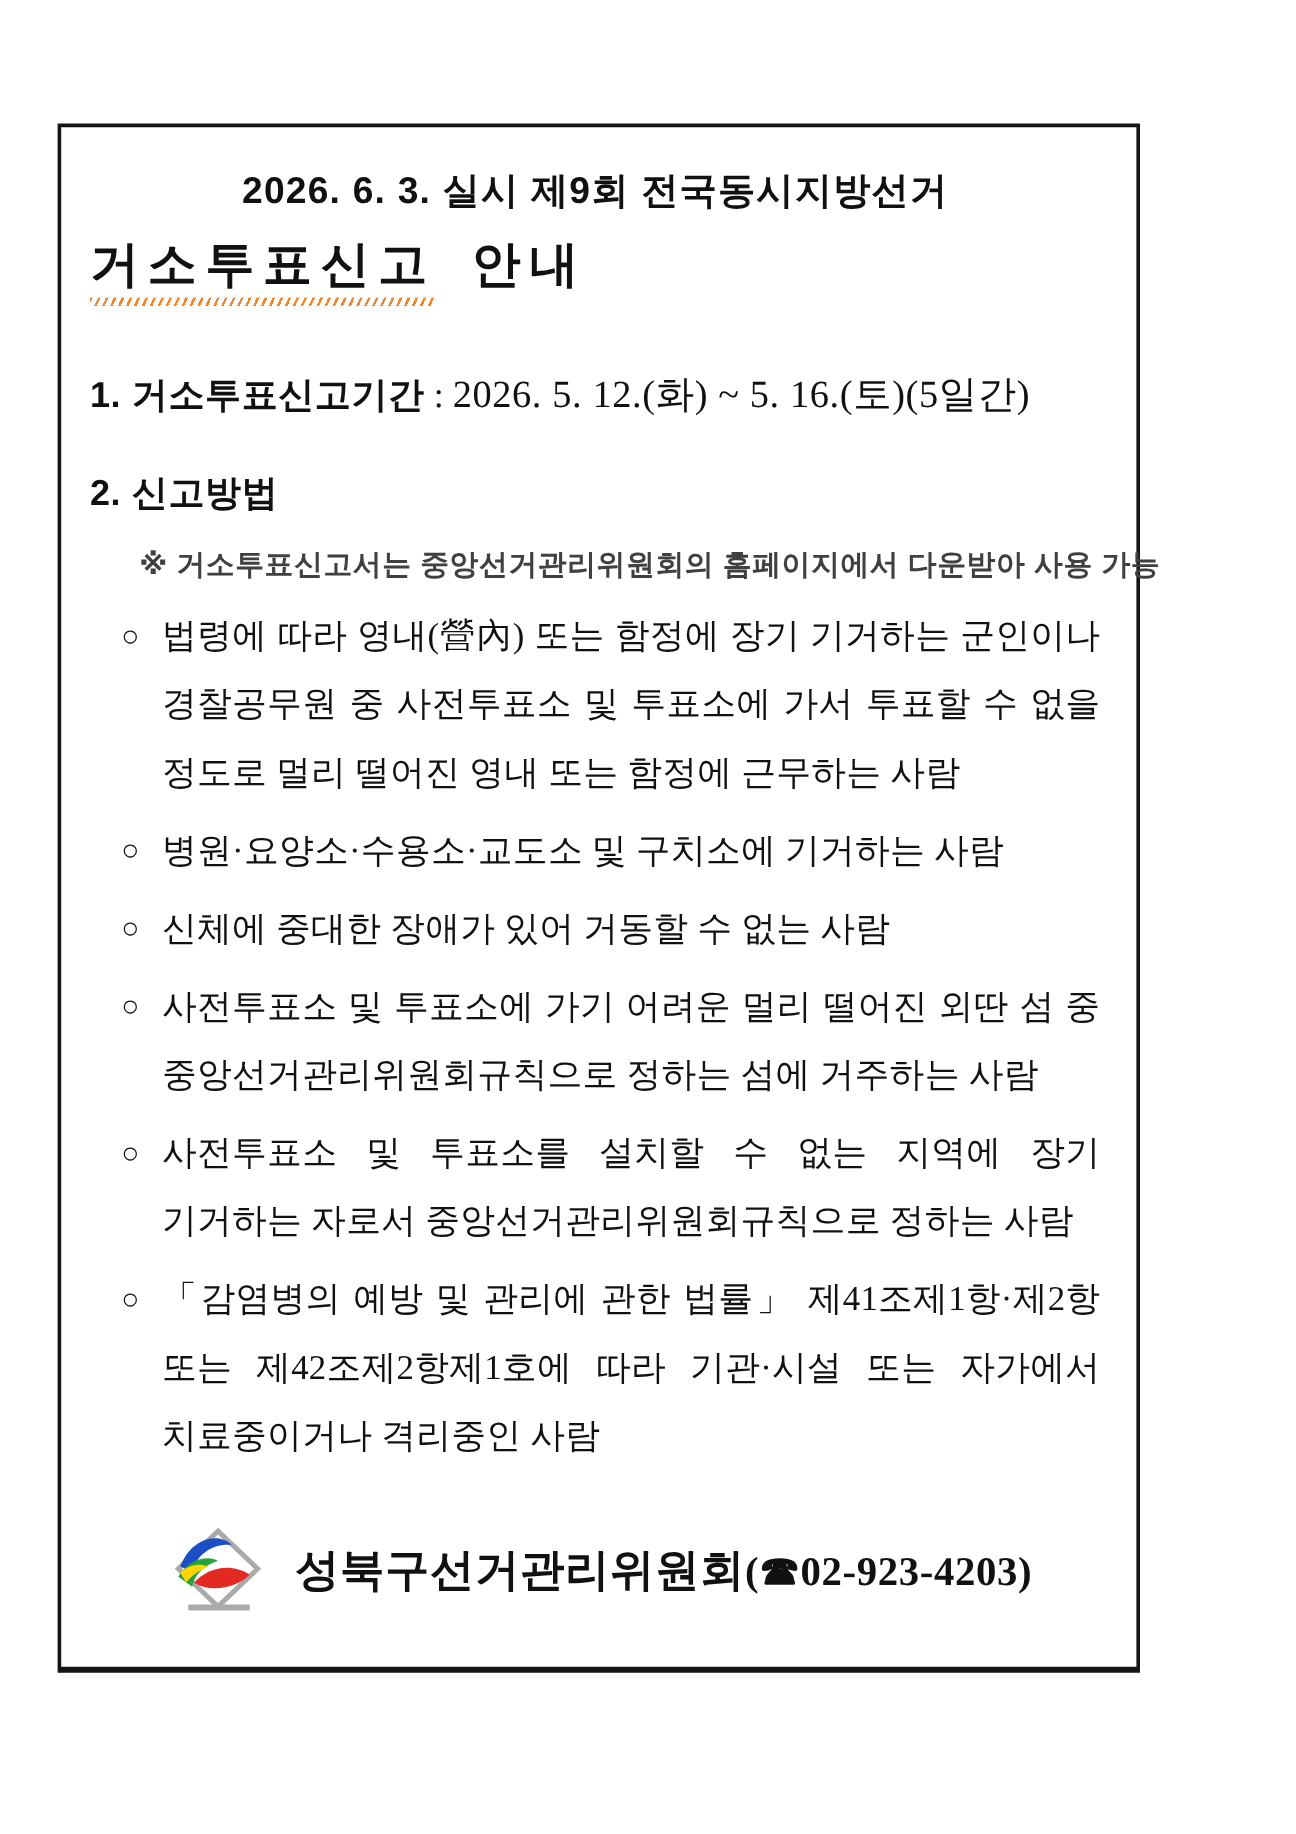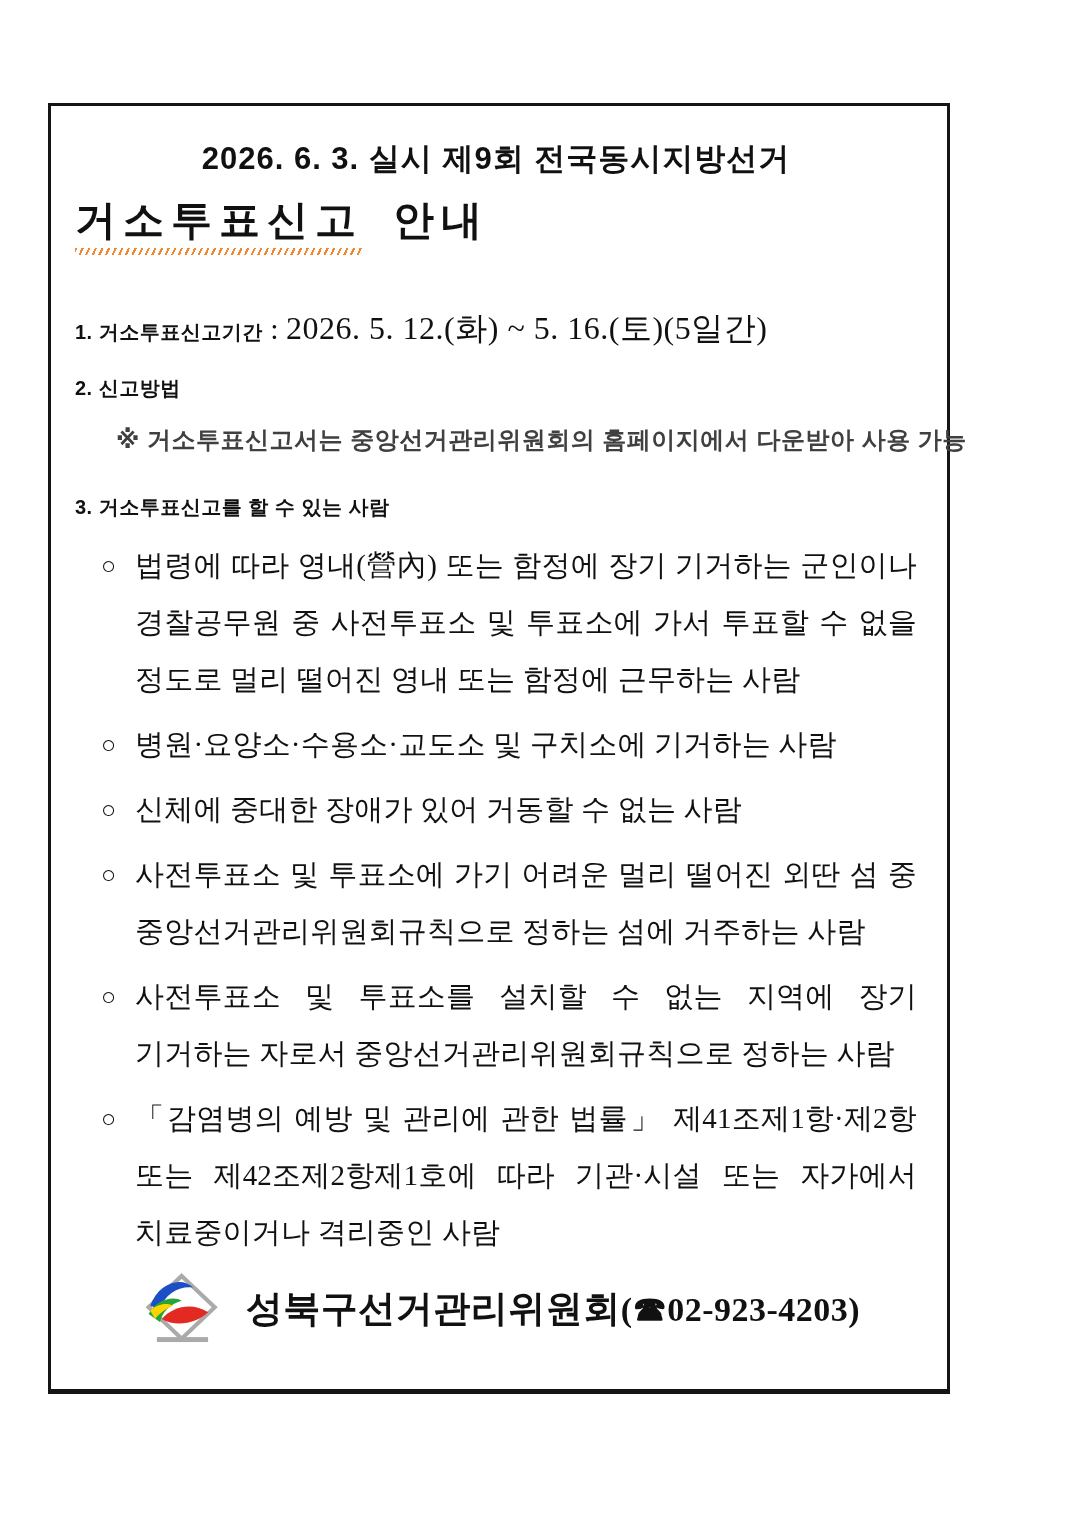--- a/index.html
+++ b/index.html
@@ -61,25 +61,25 @@
   .title-tail { margin-left: 30px; }
   
   .sec1 {
     margin-top: 52px;
     font-size: 30px;
     white-space: nowrap;
   }
   .sec-label {
     font-family: "Liberation Sans", "DejaVu Sans", sans-serif;
     font-weight: 800;
-    font-size: 20px;
+    font-size: 30px;
     letter-spacing: 0.5px;
   }
   .sec1-value { font-size: 32px; letter-spacing: 0.5px; }
-  .sec2-label-row { margin-top: 24px; }
+  .sec2-label-row { margin-top: 40px; }
   .sec2-body {
     margin: 14px 0 0 43px;
     width: 898px;
     font-size: 31px;
     line-height: 56px;
     text-align: justify;
     word-break: keep-all;
   }
   .lead-bold {
     font-family: "Liberation Sans", "DejaVu Sans", sans-serif;
@@ -153,23 +153,20 @@
 
     <div class="sec1">
       <span class="sec-label">1. 거소투표신고기간</span><span> : </span><span class="sec1-value">2026. 5. 12.(화) ~ 5. 16.(토)(5일간)</span>
     </div>
 
     <div class="sec2-label-row">
       <span class="sec-label">2. 신고방법</span>
     </div>
     <div class="note-line">※ 거소투표신고서는 중앙선거관리위원회의 홈페이지에서 다운받아 사용 가능</div>
 
-    <div class="sec3-label-row">
-      <span class="sec-label">3. 거소투표신고를 할 수 있는 사람</span>
-    </div>
 
     <div class="bullet-list">
       <div class="bullet">
         <span class="bullet-marker">○</span>
         <span class="bullet-text">법령에 따라 영내(營內) 또는 함정에 장기 기거하는 군인이나 경찰공무원 중 사전투표소 및 투표소에 가서 투표할 수 없을 정도로 멀리 떨어진 영내 또는 함정에 근무하는 사람</span>
       </div>
       <div class="bullet">
         <span class="bullet-marker">○</span>
         <span class="bullet-text">병원·요양소·수용소·교도소 및 구치소에 기거하는 사람</span>
       </div>

